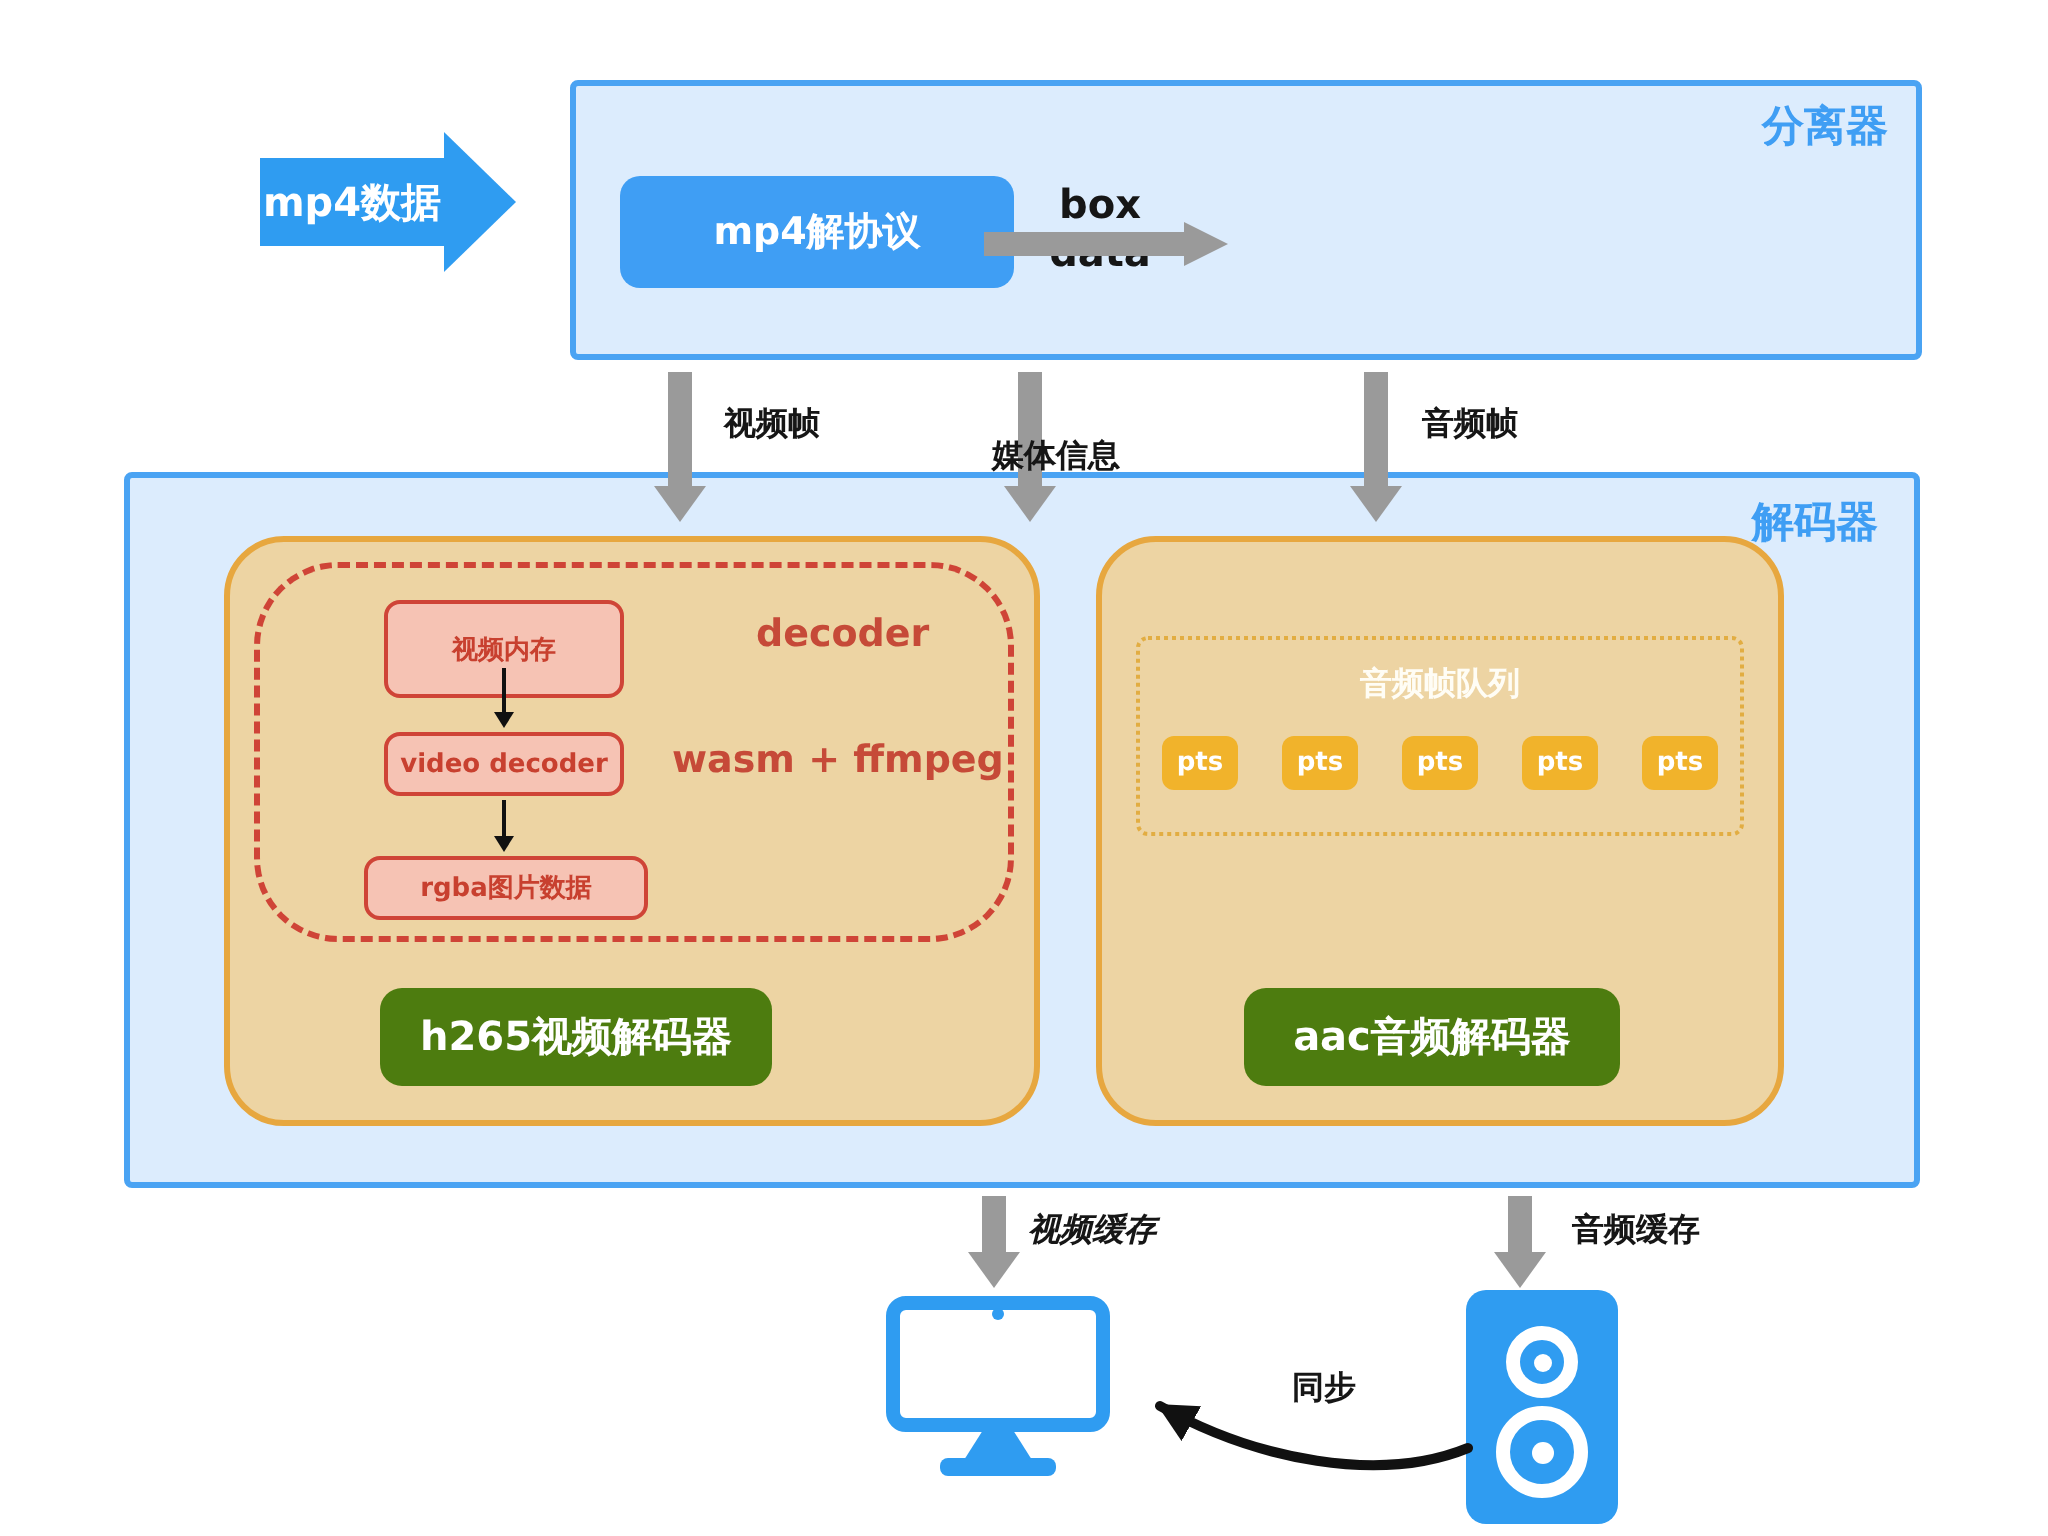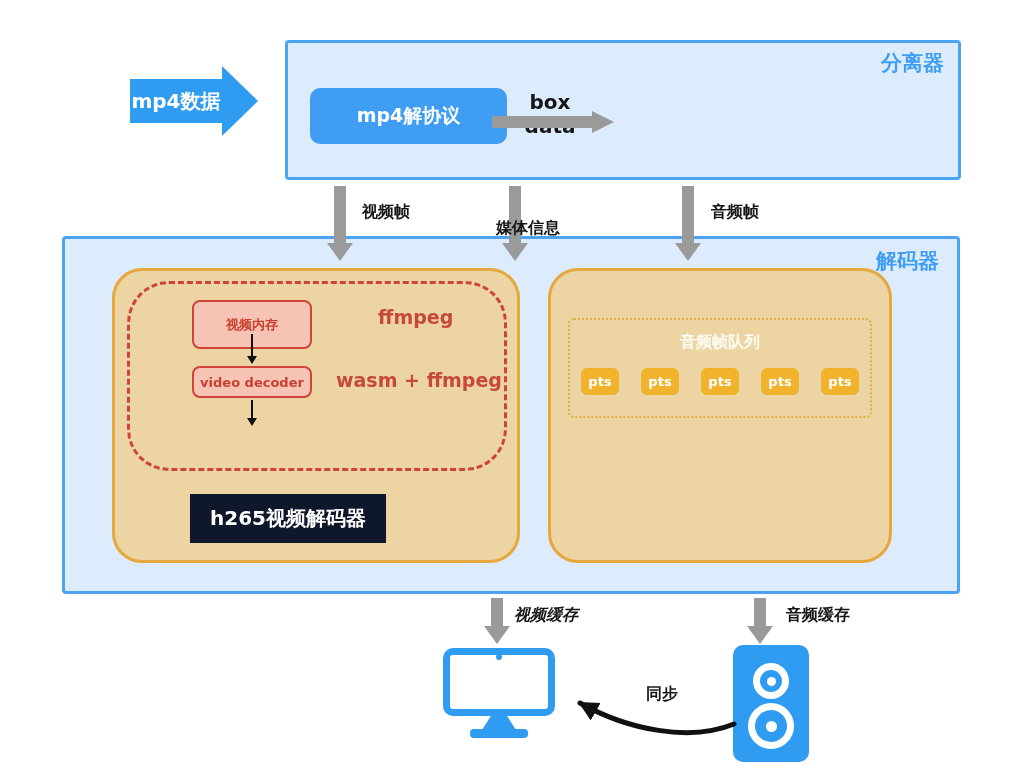--- a/index.html
+++ b/index.html
@@ -25,21 +25,21 @@
   }
   .red-dashed {
     position:absolute; border:3px dashed #cf4437; border-radius:42px; box-sizing:border-box;
   }
   .pink-node {
     position:absolute; background:#f6c3b4; border:2px solid #cf4437; border-radius:8px;
     color:#c8402f; font-weight:bold; font-size:13px;
     display:flex; align-items:center; justify-content:center; box-sizing:border-box;
   }
   .orange-btn {
-    position:absolute; background:#0f172a; border-radius:0; color:#fff;
+    position:absolute; background:#4d7c0f; border-radius:11px; color:#fff;
     font-weight:bold; font-size:20px; display:flex; align-items:center; justify-content:center;
   }
   .dotted-queue {
     position:absolute; border:2px dotted #e2ad42; border-radius:6px; box-sizing:border-box;
   }
   .queue-title {
     position:absolute; width:100%; top:12px; text-align:center; color:#fffdf5;
     font-weight:bold; font-size:16px;
   }
   .pts-row {
@@ -143,38 +143,44 @@
   <div class="red-dashed" style="left:127px; top:281px; width:380px; height:190px;"></div>
 
   <div class="pink-node" style="left:192px; top:300px; width:120px; height:49px;">
     <span>视频内存</span>
   </div>
   <div class="mini-arrow" style="left:251px; top:334px; height:22px;"></div>
   <div class="pink-node" style="left:192px; top:366px; width:120px; height:32px;">
     <span>video decoder</span>
   </div>
   <div class="mini-arrow" style="left:251px; top:400px; height:18px;"></div>
-
-  <div class="red-label" style="left:378px; top:306px;">ffmpeg</div>
+  <div class="pink-node" style="left:182px; top:428px; width:142px; height:32px;">
+    <span>rgba图片数据</span>
+  </div>
+
+  <div class="red-label" style="left:378px; top:306px;">decoder</div>
   <div class="red-label" style="left:336px; top:369px;">wasm + ffmpeg</div>
 
   <div class="orange-btn" style="left:190px; top:494px; width:196px; height:49px;">
     <span>h265视频解码器</span>
   </div>
 
   <div class="tan-box" style="left:548px; top:268px; width:344px; height:295px;"></div>
   <div class="dotted-queue" style="left:568px; top:318px; width:304px; height:100px;">
     <div class="queue-title">音频帧队列</div>
   </div>
   <div class="pts-row" style="left:568px; top:368px; width:304px;">
     <div class="pts-chip">pts</div>
     <div class="pts-chip">pts</div>
     <div class="pts-chip">pts</div>
     <div class="pts-chip">pts</div>
     <div class="pts-chip">pts</div>
+  </div>
+  <div class="orange-btn" style="left:622px; top:494px; width:188px; height:49px;">
+    <span>aac音频解码器</span>
   </div>
 
   <div class="down-arrow" style="left:491px; top:598px; height:28px;"></div>
   <div class="label" style="left:514px; top:605px;font-style:italic;">视频缓存</div>
 
   <div class="down-arrow" style="left:754px; top:598px; height:28px;"></div>
   <div class="label" style="left:786px; top:605px;">音频缓存</div>
 
   <div>
     <div class="mon-screen"></div>

